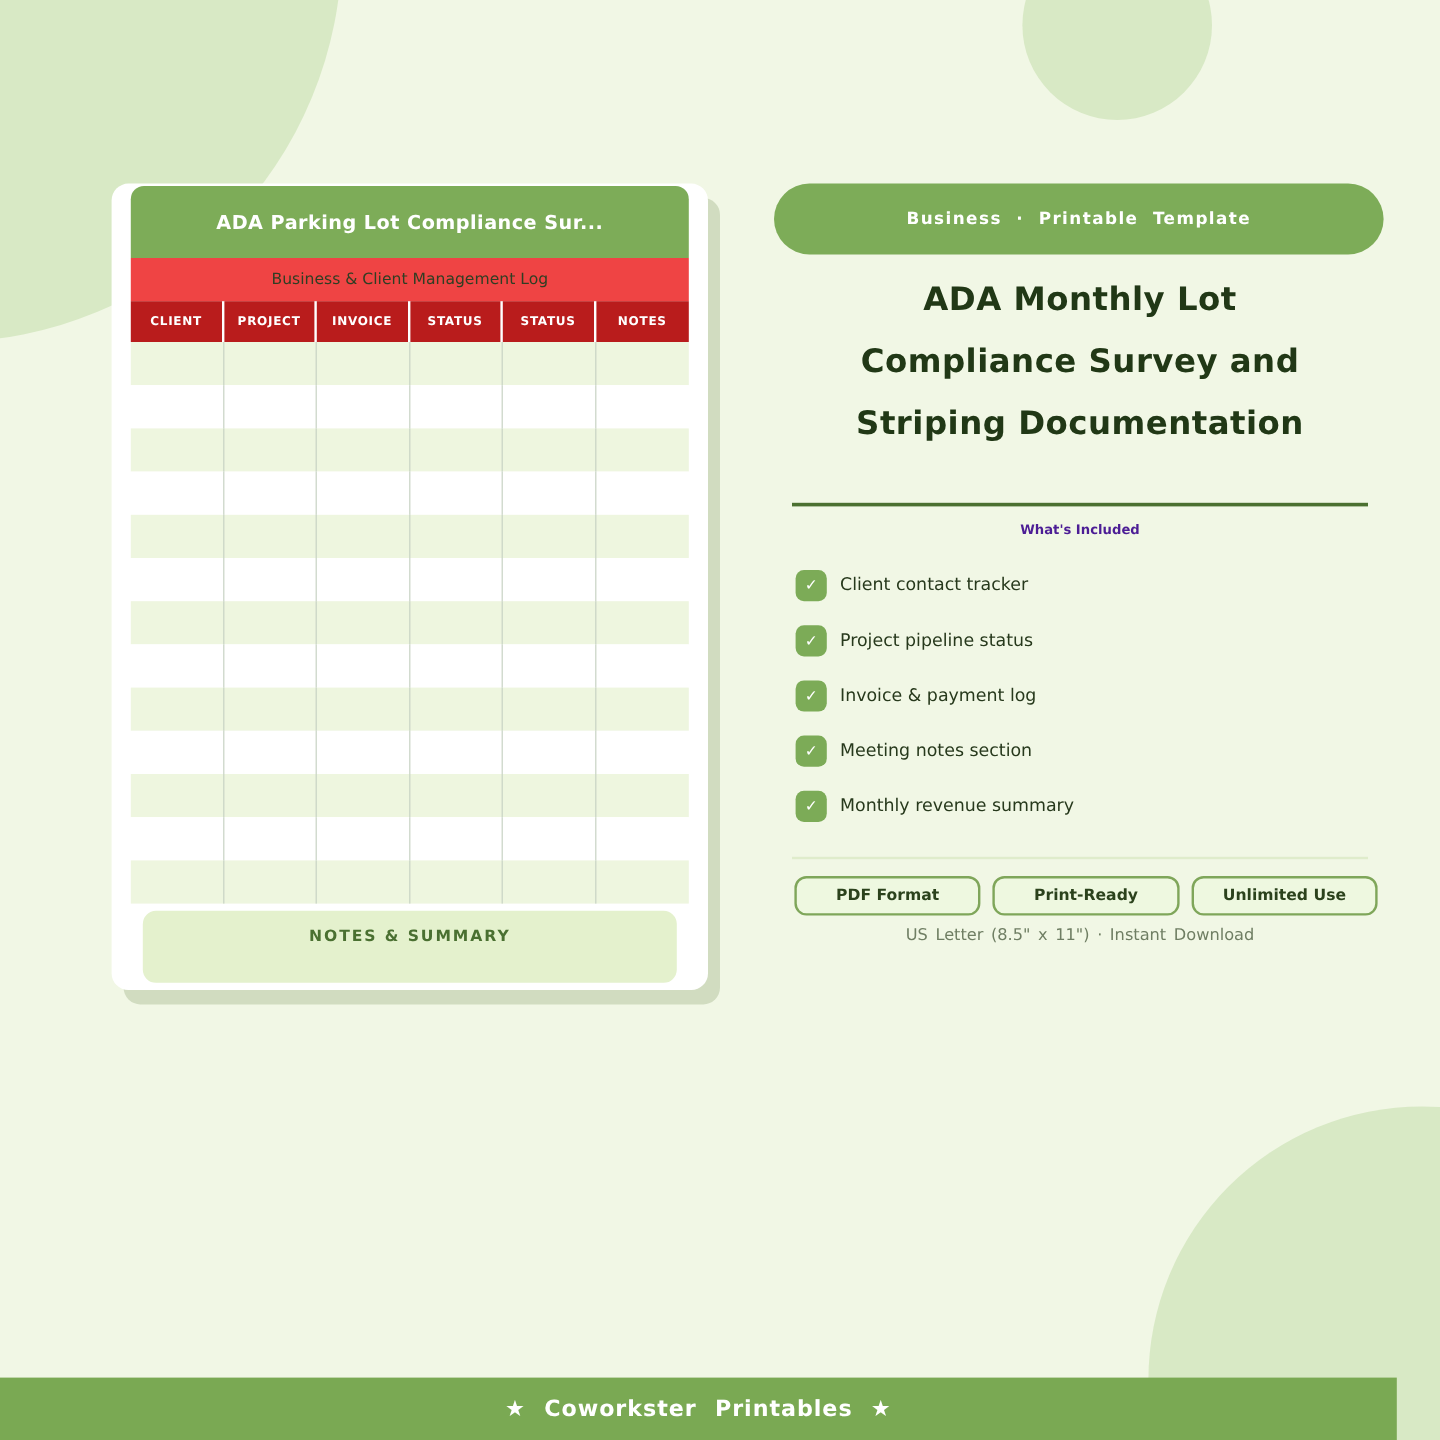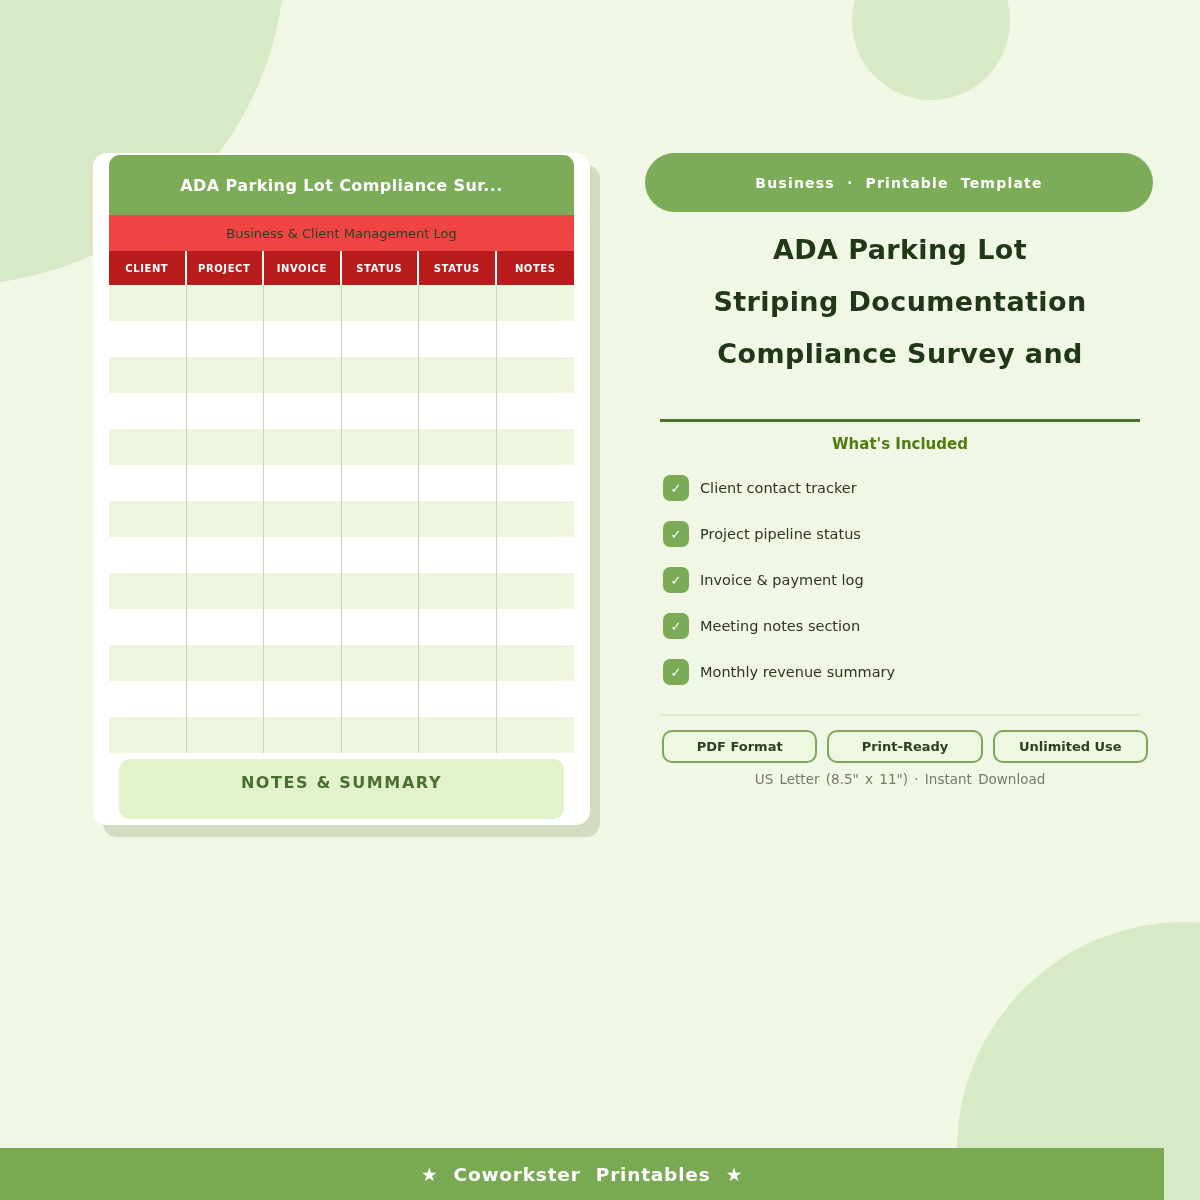--- a/index.html
+++ b/index.html
@@ -45,21 +45,21 @@
   }
   .th:last-child { border-right: none; }
   .tr { display: grid; grid-template-columns: repeat(6, 1fr); height: 36px; }
   .tr:nth-child(odd) { background: #eef6df; }
   .tr:nth-child(even) { background: #ffffff; }
   .td { border-right: 1px solid #c7d3c4; }
   .td:last-child { border-right: none; }
   .doc-notes {
     margin: 6px 10px 0; height: 60px; background: #e4f1cd; border-radius: 11px;
     display: flex; justify-content: center; align-items: flex-start; padding-top: 14px;
-    font-size: 16px; font-weight: bold; letter-spacing: 1.6px; color: #4a7031;
+    font-size: 13px; font-weight: bold; letter-spacing: 1.6px; color: #4a7031;
   }
 
   
   .badge {
     position: absolute; left: 645px; top: 153px; width: 508px; height: 59px;
     background: #7dac58; border-radius: 30px; z-index: 2;
     display: flex; align-items: center; justify-content: center;
     color: #ffffff; font-weight: bold; font-size: 14px;
     letter-spacing: 1.2px; word-spacing: 6px;
   }
@@ -68,21 +68,21 @@
     text-align: center; font-size: 27px; font-weight: bold; color: #213816;
     line-height: 52px; letter-spacing: 0.4px;
   }
   .product-title span { display: block; }
   .divider-dark {
     position: absolute; left: 660px; top: 419px; width: 480px; height: 3px;
     background: #4b7030; z-index: 2;
   }
   .included-heading {
     position: absolute; left: 660px; top: 435px; width: 480px; margin: 0; z-index: 2;
-    text-align: center; font-size: 15px; font-weight: bold; color: #4d7c0f;
+    text-align: center; font-size: 11px; font-weight: bold; color: #4c1d95;
   }
   .checklist {
     position: absolute; left: 663px; top: 475px; margin: 0; padding: 0;
     list-style: none; z-index: 2;
   }
   .check-row { display: flex; align-items: center; gap: 11px; height: 26px; margin-bottom: 20px; }
   .check-icon {
     width: 26px; height: 26px; border-radius: 7px; background: #7cab57;
     color: #ffffff; font-size: 13px;
     display: flex; align-items: center; justify-content: center; flex: 0 0 26px;
@@ -243,23 +243,23 @@
       </div>
     </div>
   <div class="doc-notes">
     <span>NOTES &amp; SUMMARY</span>
   </div>
 </section>
 
 <div class="badge">Business · Printable Template</div>
 
 <h1 class="product-title">
-  <span>ADA Parking Lot</span>
+  <span>ADA Monthly Lot</span>
+  <span>Compliance Survey and</span>
   <span>Striping Documentation</span>
-  <span>Compliance Survey and</span>
 </h1>
 
 <div class="divider-dark"></div>
 
 <h2 class="included-heading">What's Included</h2>
 
 <ul class="checklist" id="checklist">
     <li class="check-row">
       <span class="check-icon">✓</span>
       <span class="check-label">Client contact tracker</span>

